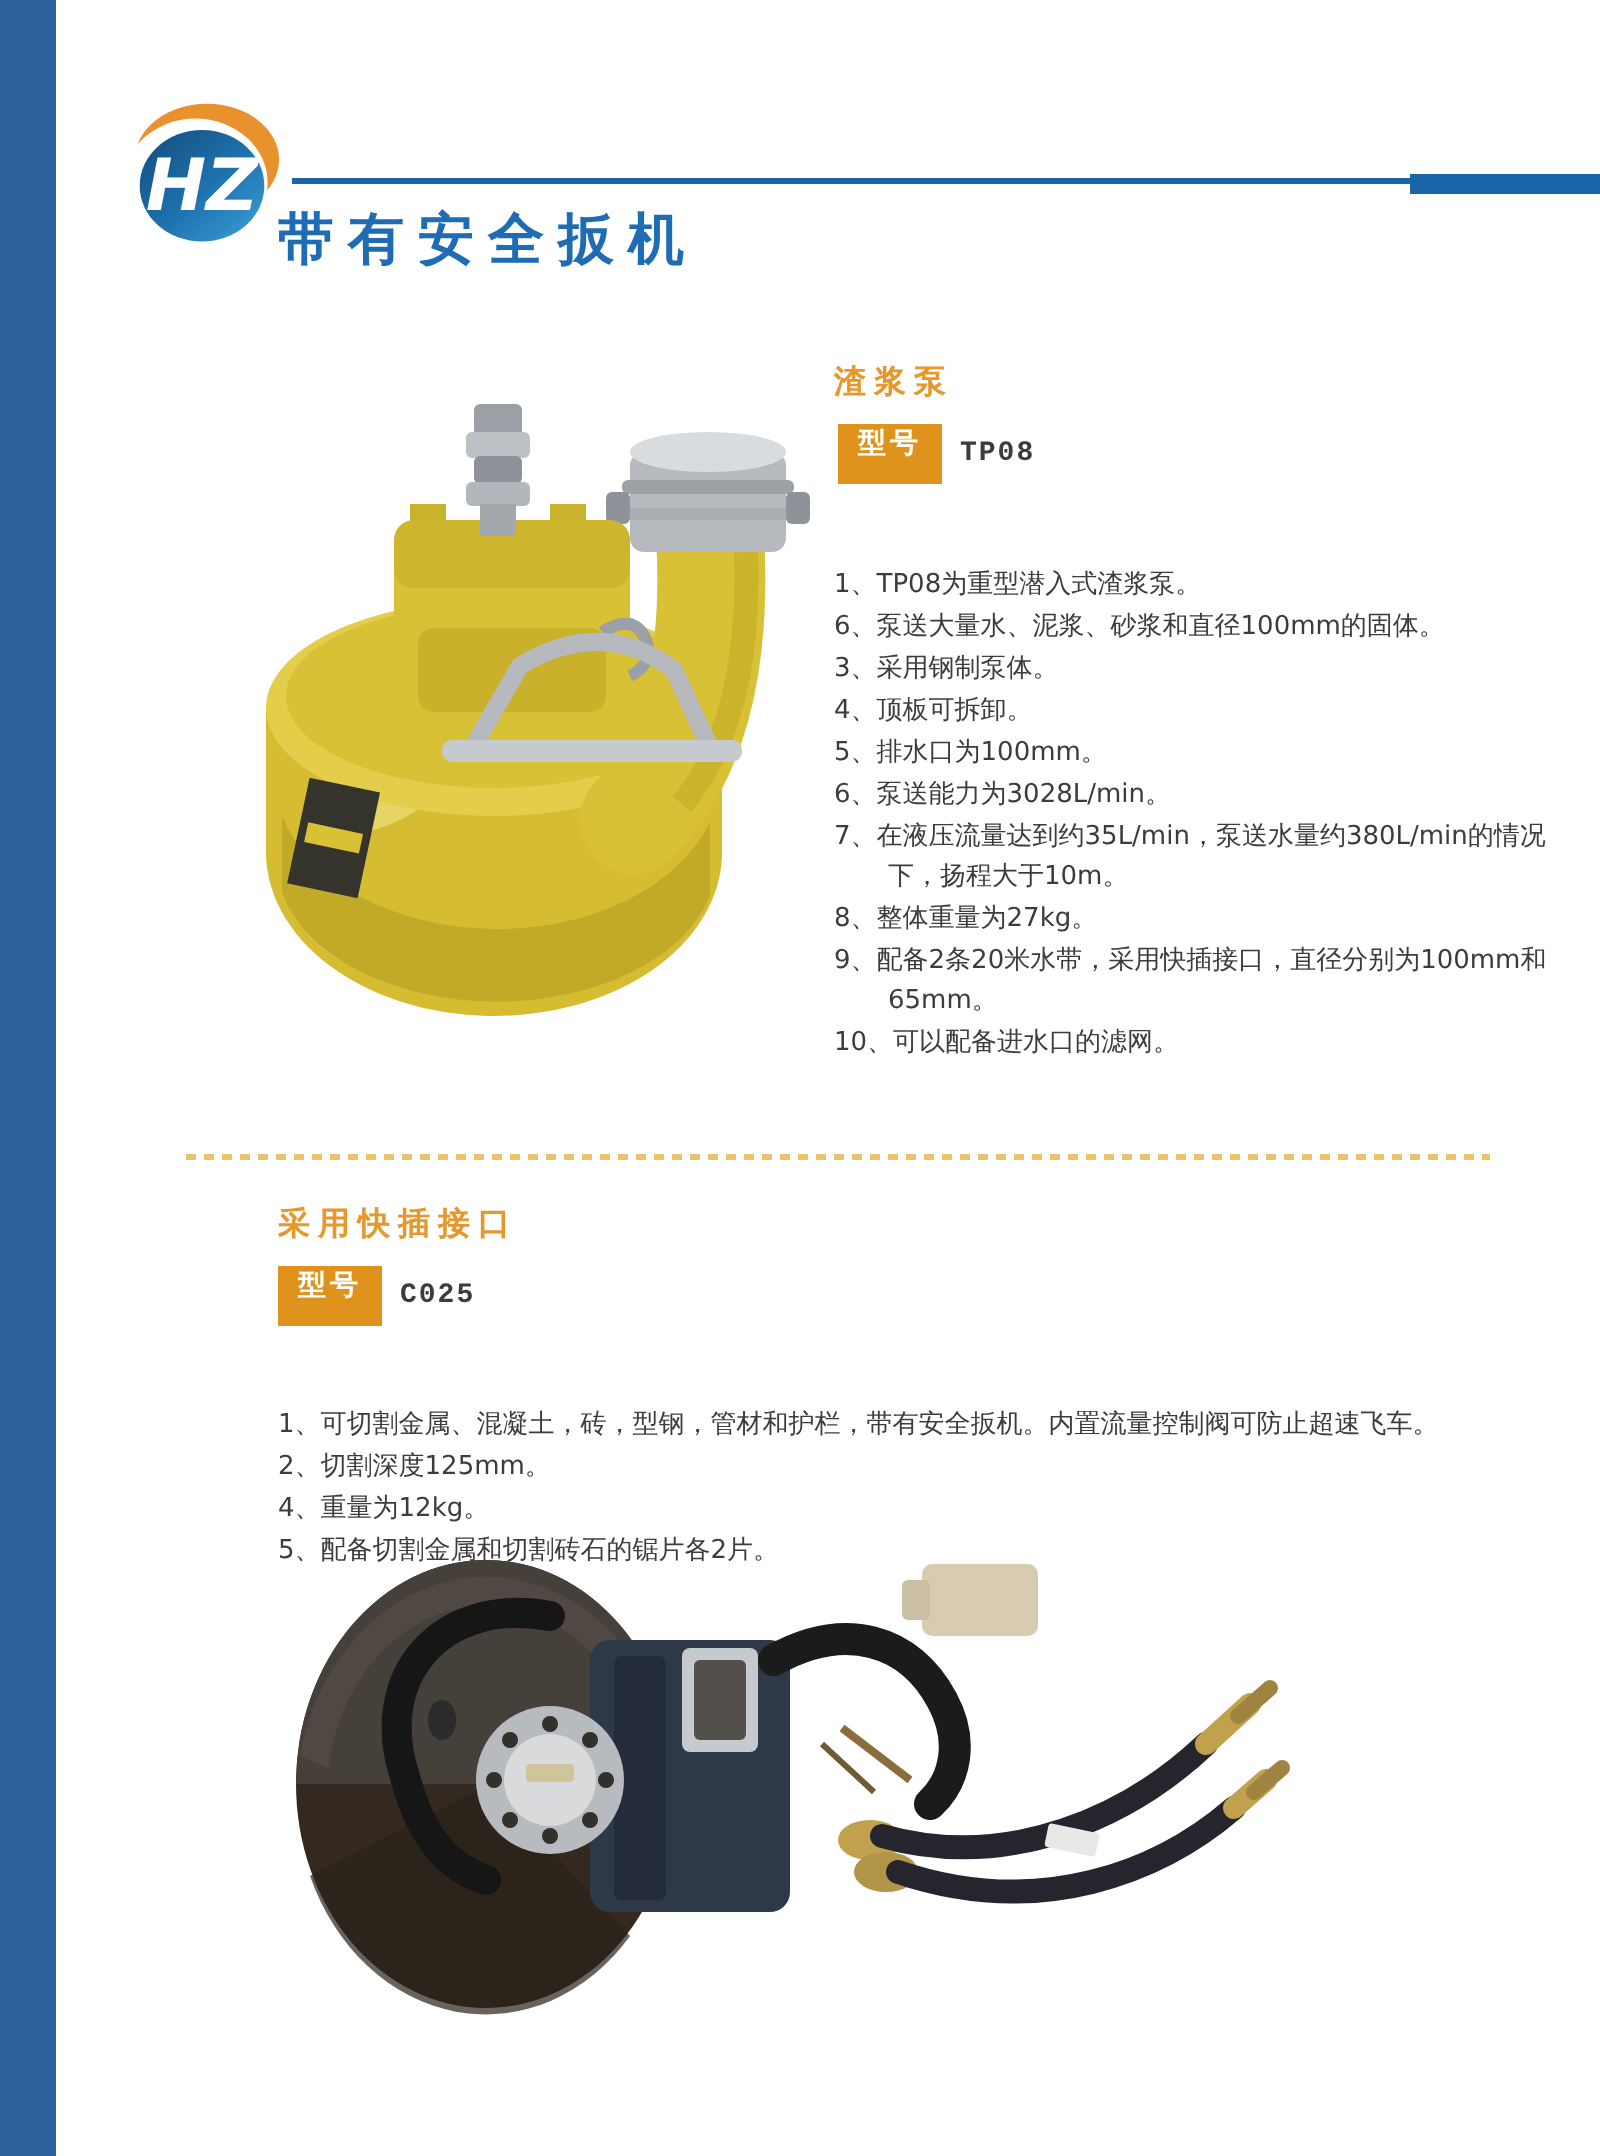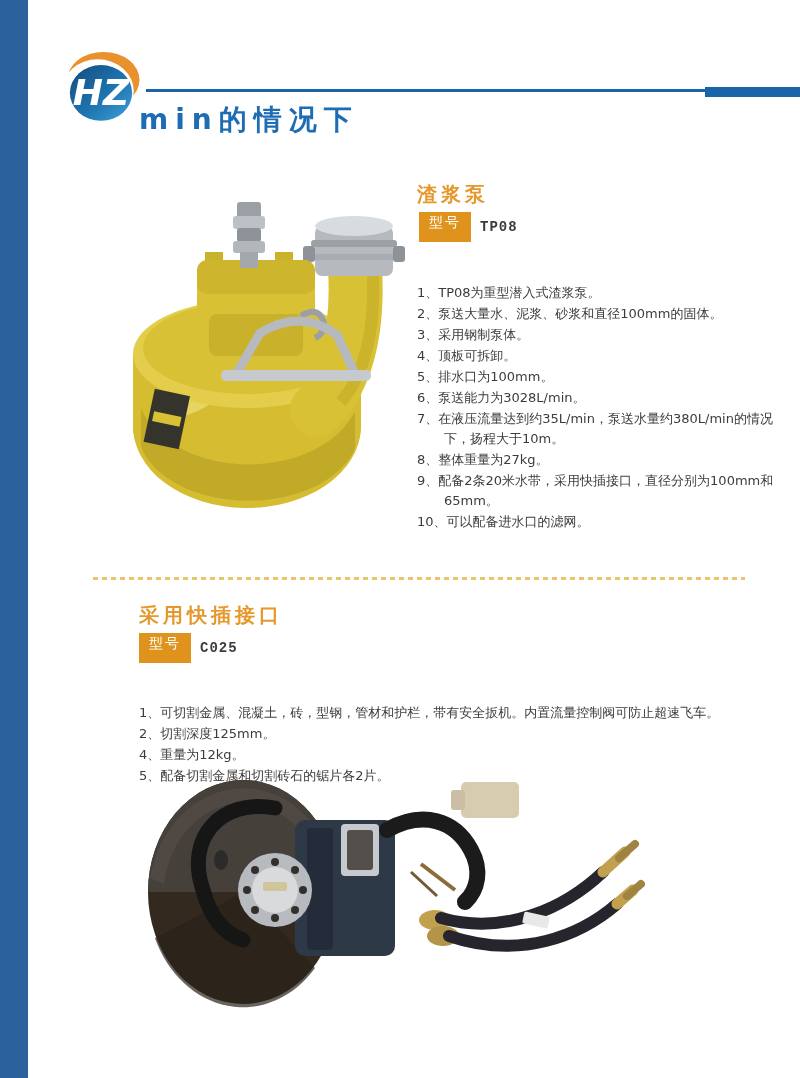--- a/index.html
+++ b/index.html
@@ -17,32 +17,32 @@
   .logo { position: absolute; left: 60px; top: 50px; width: 82px; height: 76px; }
   .rule-thin  { position: absolute; left: 146px; top: 89px;  width: 559px; height: 3px;  background: #1A64A8; }
   .rule-thick { position: absolute; left: 705px; top: 87px;  width: 95px;  height: 10px; background: #1A64A8; }
   .page-title {
     position: absolute; left: 139px; top: 101px;
     font-size: 28px; font-weight: bold; color: #1D6CB4; letter-spacing: 7px; white-space: nowrap;
   }
 
   
   .product-title {
-    position: absolute; font-size: 20px; font-weight: bold; color: #E6982C;
+    position: absolute; font-size: 16px; font-weight: bold; color: #E6982C;
     letter-spacing: 4px; white-space: nowrap;
   }
   .t1 { left: 417px; top: 181px; }
   .t2 { left: 139px; top: 602px; }
 
   .model-row { position: absolute; height: 21px; display: flex; align-items: center; }
   .m1 { left: 419px; top: 216px; }
   .m2 { left: 139px; top: 637px; }
   .model-badge {
     display: inline-block; width: 52px; height: 30px; line-height: 21px; text-align: center;
-    background: #DF931C; color: #ffffff; font-size: 14px; font-weight: normal; letter-spacing: 2px;
+    background: #DF931C; color: #ffffff; font-size: 14px; font-weight: bold; letter-spacing: 2px;
   }
   .model-value {
     margin-left: 9px; color: #3C3C3C; font-size: 14px; font-weight: 600;
     font-family: Liberation Mono, monospace; letter-spacing: 1px;
   }
 
   ul.features { list-style: none; position: absolute; margin-top: 44px; }
   ul.features li {
     color: #3C3C3C; font-size: 13px; line-height: 20px; margin-bottom: 1px;
     padding-left: 27px; text-indent: -27px;
@@ -77,21 +77,21 @@
         <stop offset="1" stop-color="#3FA0D8"></stop>
       </linearGradient>
     </defs>
     <ellipse cx="53" cy="36" rx="44" ry="34" fill="#E8912D"></ellipse>
     <ellipse cx="46" cy="50" rx="44" ry="39" fill="#ffffff"></ellipse>
     <ellipse cx="50" cy="52" rx="38" ry="34" fill="url(#lg)"></ellipse>
     <text x="50" y="67" text-anchor="middle" font-size="44" font-style="italic" font-weight="bold" fill="#ffffff">HZ</text>
   </svg>
   <div class="rule-thin"></div>
   <div class="rule-thick"></div>
-  <h1 class="page-title">min的情况下</h1>
+  <h1 class="page-title">带有安全扳机</h1>
 
   <figure class="photo photo-1">
     <svg viewBox="0 0 310 315">
 
       <ellipse cx="142" cy="228" rx="114" ry="82" fill="#CFB62C"></ellipse>
       <path d="M 28 158 L 28 228 A 114 82 0 0 0 256 232 L 256 160 Z" fill="#D5BC31"></path>
       <path d="M 36 250 A 110 70 0 0 0 250 252 L 250 215 A 112 78 0 0 1 36 212 Z" fill="#BCA525" opacity="0.8"></path>
       <ellipse cx="80" cy="205" rx="34" ry="14" fill="#F4EA8E" opacity="0.55" transform="rotate(-18 80 205)"></ellipse>
 
       <ellipse cx="142" cy="158" rx="114" ry="54" fill="#E4CD4A"></ellipse>
@@ -131,21 +131,21 @@
     </svg>
   </figure>
 
   <h2 class="product-title t1">渣浆泵</h2>
   <div class="model-row m1">
     <span class="model-badge">型号</span>
     <span class="model-value">TP08</span>
   </div>
   <ul class="features f1">
     <li>1、TP08为重型潜入式渣浆泵。</li>
-    <li>2、泵送大量水、泥浆、砂浆和直径100mm的固体。</li>
+    <li>6、泵送大量水、泥浆、砂浆和直径100mm的固体。</li>
     <li>3、采用钢制泵体。</li>
     <li>4、顶板可拆卸。</li>
     <li>5、排水口为100mm。</li>
     <li>6、泵送能力为3028L/min。</li>
     <li>7、在液压流量达到约35L/min，泵送水量约380L/min的情况下，扬程大于10m。</li>
     <li>8、整体重量为27kg。</li>
     <li>9、配备2条20米水带，采用快插接口，直径分别为100mm和65mm。</li>
     <li>10、可以配备进水口的滤网。</li>
   </ul>
 

